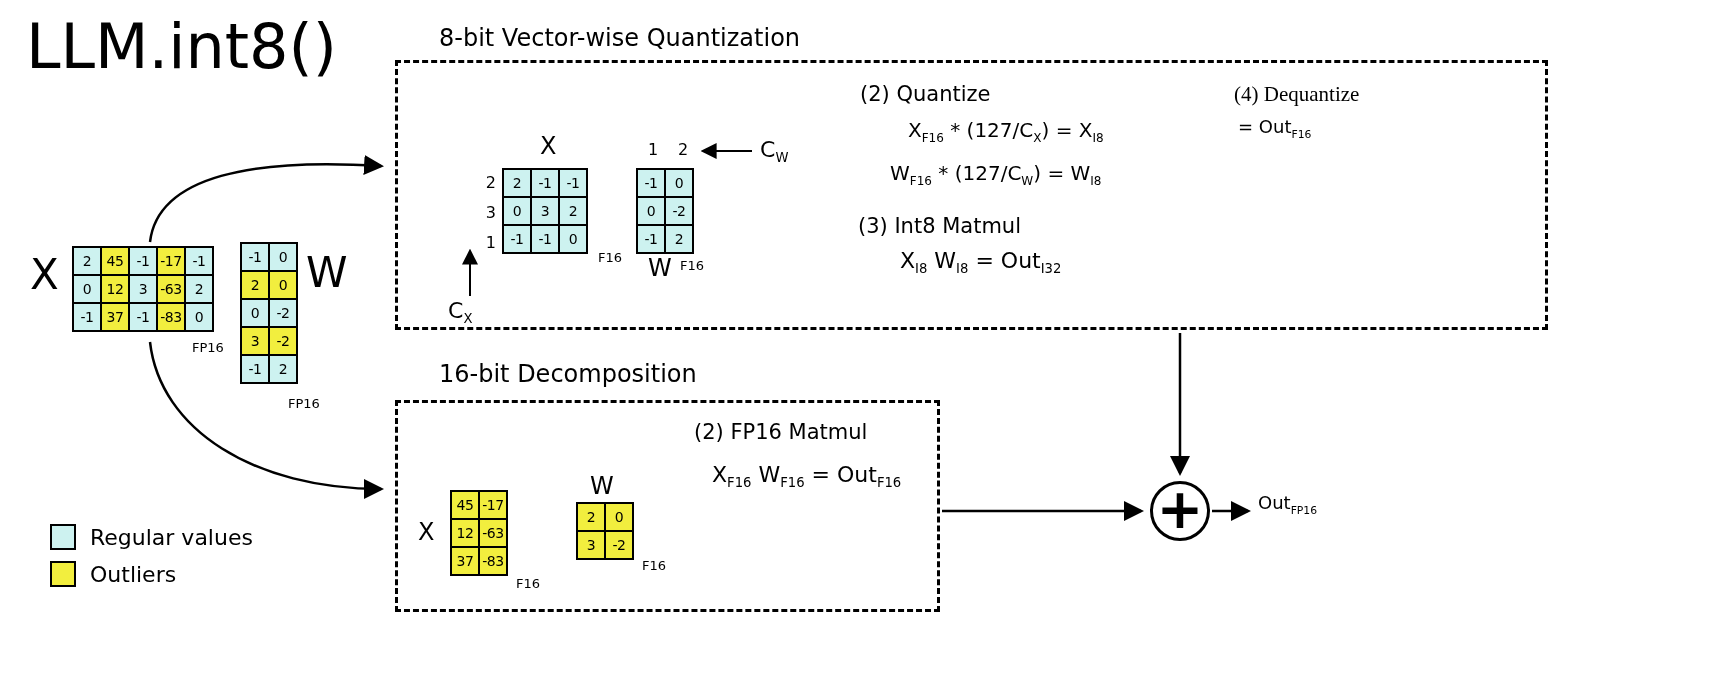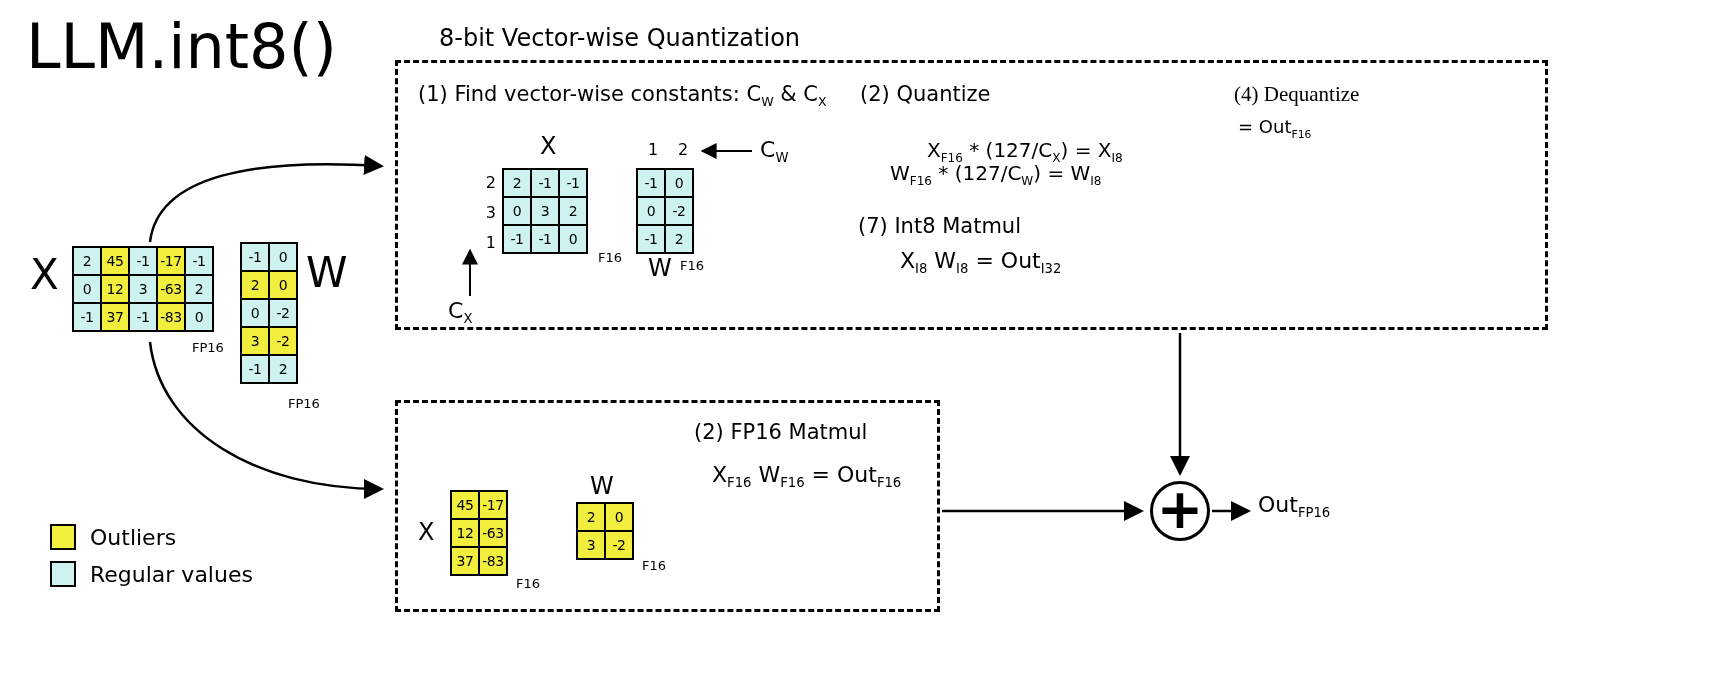--- a/index.html
+++ b/index.html
@@ -135,33 +135,32 @@
       <div class="mrow">
         <div class="mcell regular">-1</div>
         <div class="mcell regular">2</div>
       </div>
     </div>
   <div class="abs biglabel" style="left:306px; top:248px;">W</div>
   <div class="abs prec" style="left:288px; top:396px;">FP16</div>
 
   <div class="abs legend">
     <div class="legend-row">
+      <span class="swatch regular"></span>
+      <span class="legend-text">Regular values</span>
+    </div>
+    <div class="legend-row">
       <span class="swatch outlier"></span>
       <span class="legend-text">Outliers</span>
     </div>
-    <div class="legend-row">
-      <span class="swatch regular"></span>
-      <span class="legend-text">Regular values</span>
-    </div>
   </div>
 
   <div class="abs box-title quant-title">8-bit Vector-wise Quantization</div>
   <div class="dashed-box quant-box"></div>
 
-  <div class="abs step formula" style="left:418px; top:82px; font-size:21px;"><span>(1) Find vector-wise constants: C</span><sub>W</sub><span> &amp; C</span><sub>X</sub></div>
 
   <div class="abs mlabel" style="left:540px; top:132px;">X</div>
   <div class="abs rowlabels" style="left:478px; top:168px;">
     <div class="rowlabel">2</div>
     <div class="rowlabel">3</div>
     <div class="rowlabel">1</div>
   </div>
   <div class="abs matrix" style="left:502px; top:168px;">
       <div class="mrow">
         <div class="mcell regular">2</div>
@@ -198,31 +197,32 @@
       </div>
       <div class="mrow">
         <div class="mcell regular">-1</div>
         <div class="mcell regular">2</div>
       </div>
     </div>
   <div class="abs mlabel" style="left:648px; top:254px;">W</div>
   <div class="abs prec" style="left:680px; top:258px;">F16</div>
 
   <div class="abs step" style="left:860px; top:82px;">(2) Quantize</div>
-  <div class="abs formula" style="left:927px; top:118px;margin-top:20px;"><span>X</span><sub>F16</sub><span> * (127/C</span><sub>X</sub><span>) = X</span><sub>I8</sub></div>
+  <div class="abs formula" style="left:908px; top:118px;"><span>X</span><sub>F16</sub><span> * (127/C</span><sub>X</sub><span>) = X</span><sub>I8</sub></div>
   <div class="abs formula" style="left:890px; top:161px;"><span>W</span><sub>F16</sub><span> * (127/C</span><sub>W</sub><span>) = W</span><sub>I8</sub></div>
 
-  <div class="abs step" style="left:858px; top:214px;">(7) Int8 Matmul</div>
+  <div class="abs step" style="left:858px; top:214px;">(3) Int8 Matmul</div>
   <div class="abs formula formula-lg" style="left:900px; top:248px;"><span>X</span><sub>I8</sub><span>  W</span><sub>I8</sub><span> = Out</span><sub>I32</sub></div>
 
   <div class="abs step" style="left:1234px; top:82px;font-family:Liberation Serif, serif;">(4) Dequantize</div>
   <div class="abs dequant-row" style="left:1234px; top:116px;">
     <div class="dequant-result formula"><span>= Out</span><sub>F16</sub></div>
   </div>
 
+  <div class="abs box-title decomp-title">16-bit Decomposition</div>
   <div class="dashed-box decomp-box"></div>
 
   <div class="abs step" style="left:694px; top:420px;">(2) FP16 Matmul</div>
   <div class="abs formula formula-lg" style="left:712px; top:462px;"><span>X</span><sub>F16</sub><span>  W</span><sub>F16</sub><span> = Out</span><sub>F16</sub></div>
 
   <div class="abs mlabel" style="left:418px; top:518px;">X</div>
   <div class="abs matrix" style="left:450px; top:490px;">
       <div class="mrow">
         <div class="mcell outlier">45</div>
         <div class="mcell outlier">-17</div>
@@ -245,15 +245,15 @@
         <div class="mcell outlier">0</div>
       </div>
       <div class="mrow">
         <div class="mcell outlier">3</div>
         <div class="mcell outlier">-2</div>
       </div>
     </div>
   <div class="abs prec" style="left:642px; top:558px;">F16</div>
 
   <div class="abs plus-node">+</div>
-  <div class="abs out-label formula" style="font-size:22px;"><span>Out</span><sub>FP16</sub></div>
+  <div class="abs out-label formula" style="font-size:18px;"><span>Out</span><sub>FP16</sub></div>
 
 </div>
 
 </body></html>

